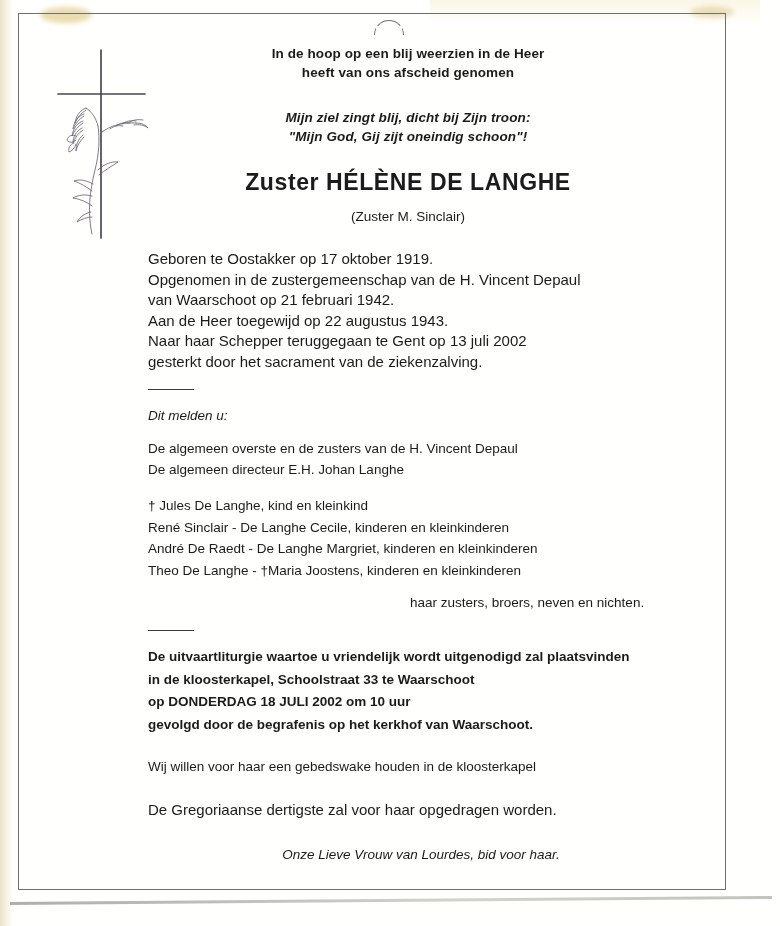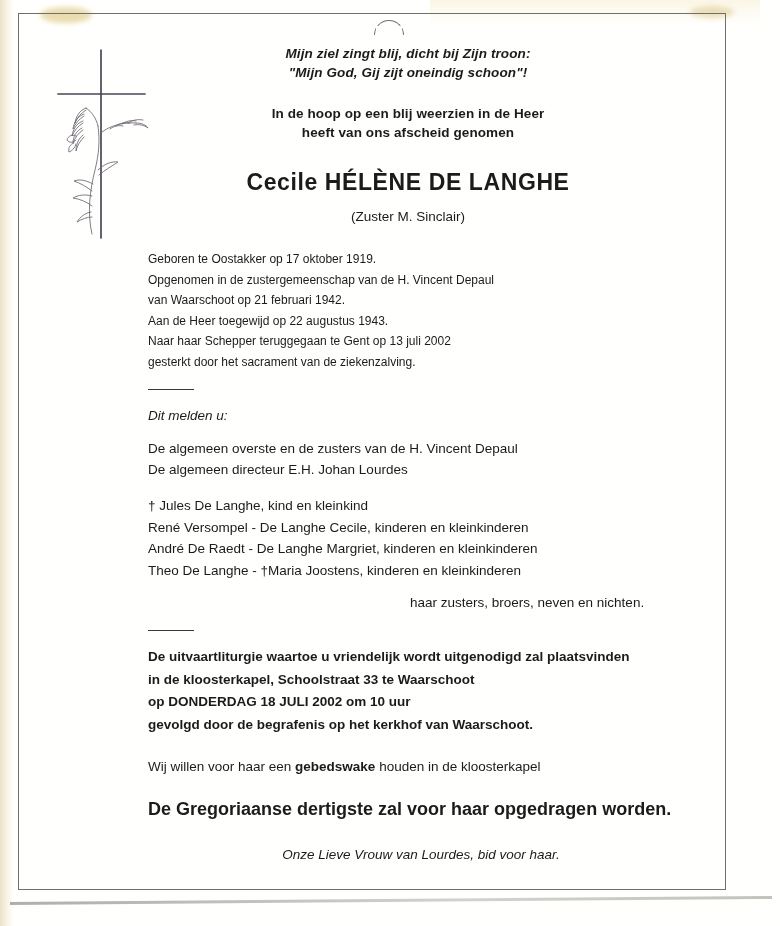--- a/index.html
+++ b/index.html
@@ -118,21 +118,21 @@
   }
   #religious-name {
     text-align: center;
     font-size: 13.5px;
     line-height: 21px;
     margin-top: 10px;
   }
 
   #bio-block { margin-top: 22px; }
   .bio-line {
-    font-size: 12px;
+    font-size: 15px;
     line-height: 20.5px;
     white-space: nowrap;
   }
 
   .rule {
     width: 46px;
     height: 0;
     border-top: 1.6px solid #3a3a3a;
     margin: 17px 0 15px 0;
   }
@@ -161,33 +161,33 @@
   .funeral-line {
     font-size: 13.5px;
     font-weight: bold;
     line-height: 22.5px;
     white-space: nowrap;
   }
 
   #vigil-block { margin-top: 20px; }
   .vigil-line { font-size: 13.5px; line-height: 21px; white-space: nowrap; }
 
-  #gregorian-line { font-size: 18px; line-height: 21px; margin-top: 22px; white-space: nowrap; font-weight: bold; }
+  #gregorian-line { font-size: 15px; line-height: 21px; margin-top: 22px; white-space: nowrap; }
 
   #invocation-line {
     font-size: 13.5px;
     font-style: italic;
     line-height: 21px;
     margin-top: 24px;
     text-align: center;
     padding-left: 26px;
     white-space: nowrap;
   }
 
-  b.inline-bold { font-weight: bold; }
+  b.inline-bold { font-weight: normal; }
 </style>
 </head>
 <body>
 
 <div id="scan-sheet">
   <div id="scan-tint-top"></div>
   <div id="scan-edge-left"></div>
   <div id="scan-edge-bottom"></div>
   <div class="scan-smudge" id="smudge-a"></div>
   <div class="scan-smudge" id="smudge-b"></div>
@@ -229,54 +229,54 @@
     <path d="M46 152 C 39 150, 32 151, 27 154 C 34 155, 41 158, 46 162"></path>
     <path d="M45 168 C 39 169, 34 173, 31 178 C 36 175, 41 173, 46 173"></path>
 
     <path d="M30 92 C 26 90, 22 92, 21 96 C 23 99, 27 99, 30 96"></path>
     <path d="M28 99 C 24 100, 22 104, 23 108 C 26 107, 29 104, 30 100"></path>
   </g>
 </svg>
 
 <div id="content">
 
+  <div id="intro-block">
+    <div class="intro-line">In de hoop op een blij weerzien in de Heer</div>
+    <div class="intro-line">heeft van ons afscheid genomen</div>
+  </div>
+
   <div id="verse-block">
     <div class="verse-line">Mijn ziel zingt blij, dicht bij Zijn troon:</div>
     <div class="verse-line">"Mijn God, Gij zijt oneindig schoon"!</div>
   </div>
 
-  <div id="intro-block">
-    <div class="intro-line">In de hoop op een blij weerzien in de Heer</div>
-    <div class="intro-line">heeft van ons afscheid genomen</div>
-  </div>
-
-  <div id="deceased-name">Cecile HÉLÈNE DE LANGHE</div>
+  <div id="deceased-name">Zuster HÉLÈNE DE LANGHE</div>
   <div id="religious-name">(Zuster M. Sinclair)</div>
 
   <div id="bio-block">
     <div class="bio-line">Geboren te Oostakker op 17 oktober 1919.</div>
     <div class="bio-line">Opgenomen in de zustergemeenschap  van de H. Vincent Depaul</div>
     <div class="bio-line">van Waarschoot op 21 februari 1942.</div>
     <div class="bio-line">Aan de Heer toegewijd op 22 augustus 1943.</div>
     <div class="bio-line">Naar haar Schepper teruggegaan te Gent op 13 juli 2002</div>
     <div class="bio-line">gesterkt door het sacrament van de ziekenzalving.</div>
   </div>
 
   <div class="rule"></div>
 
   <div class="body-line" id="announce-intro">Dit melden u:</div>
 
   <div id="announcers-block">
     <div class="announcer-line">De algemeen overste en de zusters van de H. Vincent Depaul</div>
-    <div class="announcer-line">De algemeen directeur E.H. Johan Lourdes</div>
+    <div class="announcer-line">De algemeen directeur E.H. Johan Langhe</div>
   </div>
 
   <div id="family-block">
     <div class="family-line">† Jules De Langhe, kind en kleinkind</div>
-    <div class="family-line">René Versompel - De Langhe Cecile, kinderen en kleinkinderen</div>
+    <div class="family-line">René Sinclair - De Langhe Cecile, kinderen en kleinkinderen</div>
     <div class="family-line">André De Raedt - De Langhe Margriet, kinderen en kleinkinderen</div>
     <div class="family-line">Theo De Langhe - †Maria Joostens, kinderen en kleinkinderen</div>
   </div>
 
   <div id="relatives-line">haar zusters, broers, neven en nichten.</div>
 
   <div class="rule"></div>
 
   <div id="funeral-block">
     <div class="funeral-line">De uitvaartliturgie waartoe u vriendelijk wordt uitgenodigd zal plaatsvinden</div>

